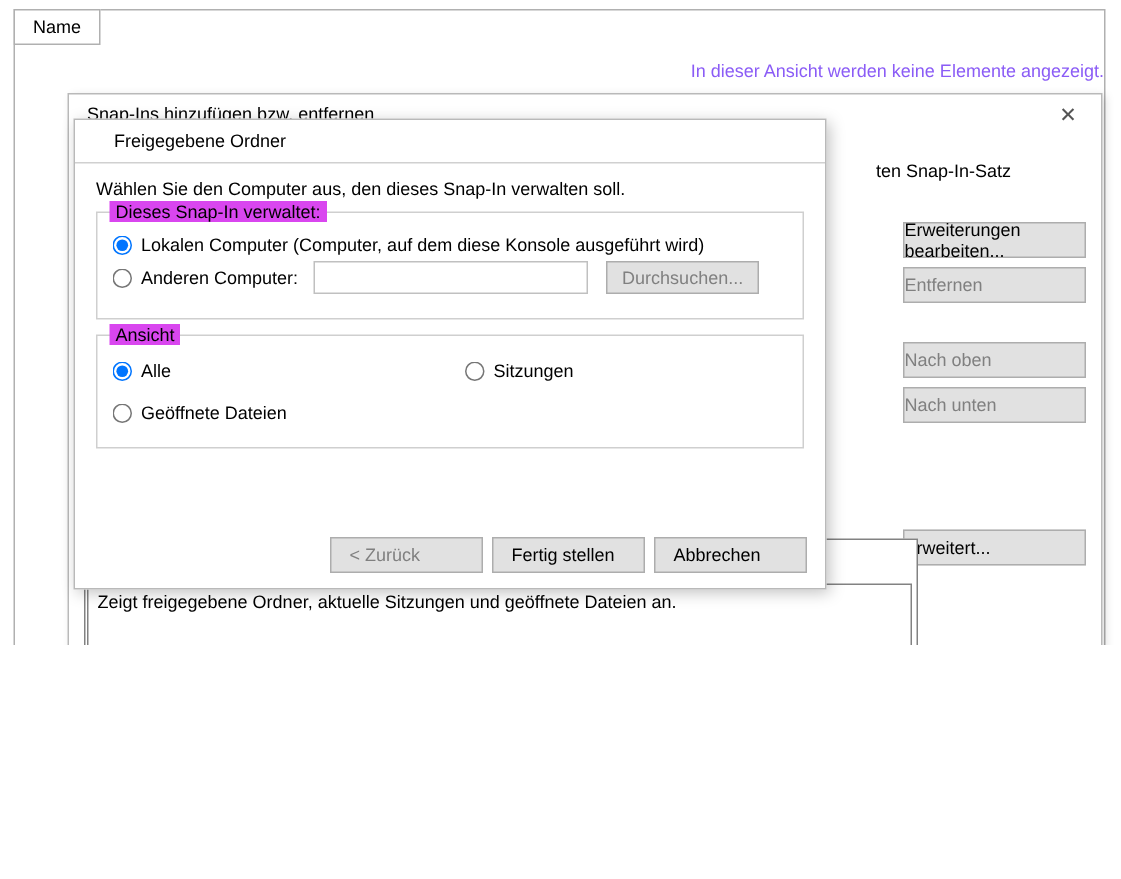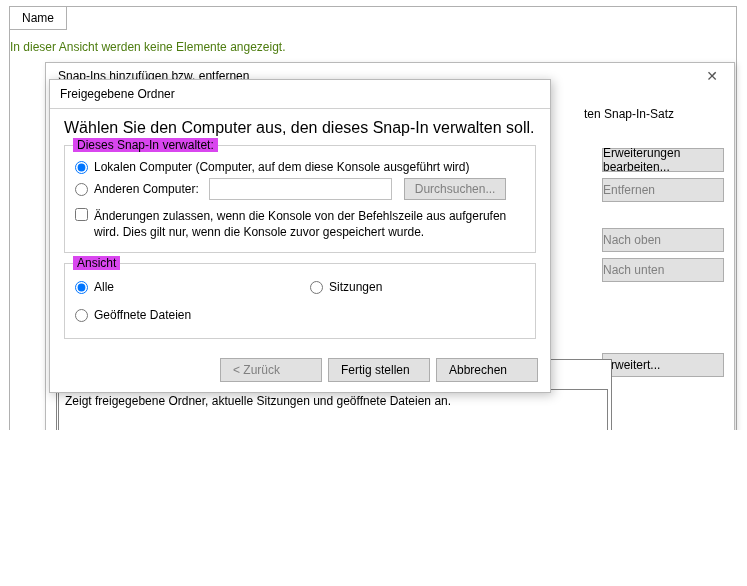--- a/index.html
+++ b/index.html
@@ -1,37 +1,37 @@
 <!DOCTYPE html>
 <html><head>
 <meta charset="utf-8">
 <style>
   html,body{margin:0;padding:0;font-family:"Segoe UI",Tahoma,sans-serif;font-size:12px;color:#000;background:#fff}
   .stage{position:relative;width:747px;height:430px;overflow:hidden;background:#fff}
   .main-border{position:absolute;left:9px;top:6px;width:726px;height:572px;border:1px solid #b0b0b0;background:#fff}
   .name-tab{position:absolute;left:-1px;top:-1px;height:22px;padding:0 12px;border:1px solid #b0b0b0;background:#fff;display:flex;align-items:center}
-  .empty-msg{position:absolute;left:0;right:0;top:33px;text-align:left;font-size:12px;color:#4d7c0f}
+  .empty-msg{position:absolute;left:0;right:0;top:33px;text-align:right;font-size:12px;color:#8b5cf6}
 
   .dlg1{position:absolute;left:45px;top:62px;width:688px;height:424px;background:#fff;border:1px solid #b9b9b9;box-shadow:2px 2px 6px rgba(0,0,0,.15)}
   .dlg1-title{position:absolute;left:12px;top:6px;font-size:12px}
   .dlg1-close{position:absolute;right:4px;top:2px;width:36px;height:22px;display:flex;align-items:center;justify-content:center;font-size:14px;color:#555}
   .dlg1-frag{position:absolute;right:60px;top:44px;font-size:12px}
   .dlg1-sidebtns{position:absolute;right:10px;top:85px;width:122px;display:flex;flex-direction:column;gap:6px}
   .btn{height:22px;border:1px solid #adadad;background:#e1e1e1;font-family:inherit;font-size:12px;display:flex;align-items:center;justify-content:flex-start;cursor:default}
   .btn.disabled{color:#808080}
   .dlg1-erw{position:absolute;right:10px;top:290px;width:122px}
   .dlg1-panel{position:absolute;left:10px;top:296px;width:554px;height:80px;border:1px solid #828282;background:#fff}
   .dlg1-descbox{position:absolute;left:12px;top:326px;width:550px;height:52px;border:1px solid #828282;background:#fff;padding:4px 6px;font-size:12px;box-sizing:border-box}
   .dlg1-bottom{position:absolute;right:10px;bottom:10px;display:flex;gap:6px}
   .dlg1-bottom .btn{width:82px}
 
   .dlg2{position:absolute;left:49px;top:79px;width:500px;height:312px;background:#fff;border:1px solid #b9b9b9;box-shadow:2px 2px 10px rgba(0,0,0,.25)}
-  .dlg2-titlebar{height:28px;border-bottom:1px solid #d0d0d0;display:flex;align-items:center;padding-left:10px;font-size:12px}
+  .dlg2-titlebar{height:28px;border-bottom:1px solid #d0d0d0;display:flex;align-items:center;padding-left:26px;font-size:12px}
   .dlg2-body{padding:10px 14px 0 14px}
-  .dlg2-prompt{font-size:16px;margin-bottom:8px}
+  .dlg2-prompt{font-size:12px;margin-bottom:8px}
   .group{border:1px solid #cfcfcf;padding:10px 10px 12px 10px;margin-bottom:10px;position:relative}
   .group-title{position:absolute;top:-8px;left:8px;background:#d946ef;padding:0 4px;font-size:12px}
   .radio-row{display:flex;align-items:center;gap:6px;font-size:12px;margin:4px 0}
   .radio-row input[type=text]{flex:0 0 170px;height:18px;border:1px solid #c0c0c0;background:#fff;margin-left:4px}
   .browse-btn{height:22px;padding:0 10px;border:1px solid #adadad;background:#e1e1e1;color:#808080;font-family:inherit;font-size:12px;margin-left:6px}
   .chk-row{display:flex;align-items:flex-start;gap:6px;font-size:12px;margin-top:8px}
   .chk-row .chk-text{line-height:1.35}
   .view-grid{display:grid;grid-template-columns:1fr 1fr;row-gap:6px;column-gap:20px;padding-top:2px}
   .dlg2-footer{position:absolute;right:12px;bottom:10px;display:flex;gap:6px}
   .dlg2-footer .btn{padding:0 12px;min-width:76px}
@@ -108,24 +108,20 @@
 
         <div class="radio-row">
           <label style="display:flex;align-items:center;gap:6px">
             <input type="radio" name="comp" style="">
             <span>Anderen Computer:</span>
           </label>
           <input type="text" value="" style="">
           <button class="browse-btn"><span>Durchsuchen...</span></button>
         </div>
 
-        <div class="chk-row">
-          <input type="checkbox" style="">
-          <div class="chk-text">Änderungen zulassen, wenn die Konsole von der Befehlszeile aus aufgerufen wird. Dies gilt nur, wenn die Konsole zuvor gespeichert wurde.</div>
-        </div>
       </div>
 
       <div class="group">
         <div class="group-title">Ansicht</div>
         <div class="view-grid">
           <label class="radio-row">
             <input type="radio" name="view" checked="" style="">
             <span>Alle</span>
           </label>
           <label class="radio-row">

